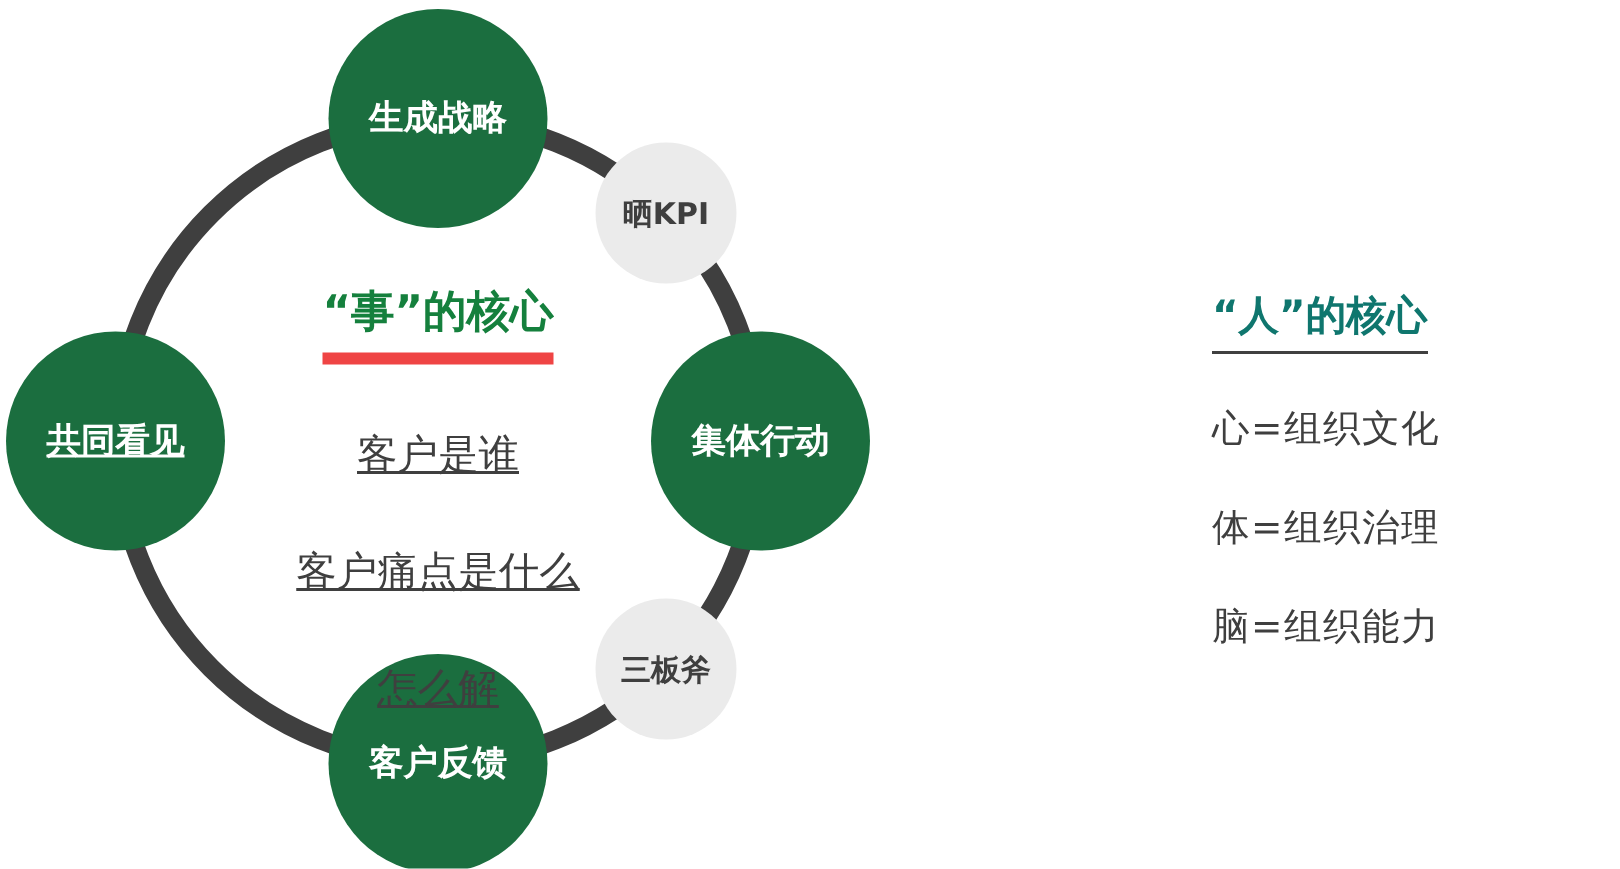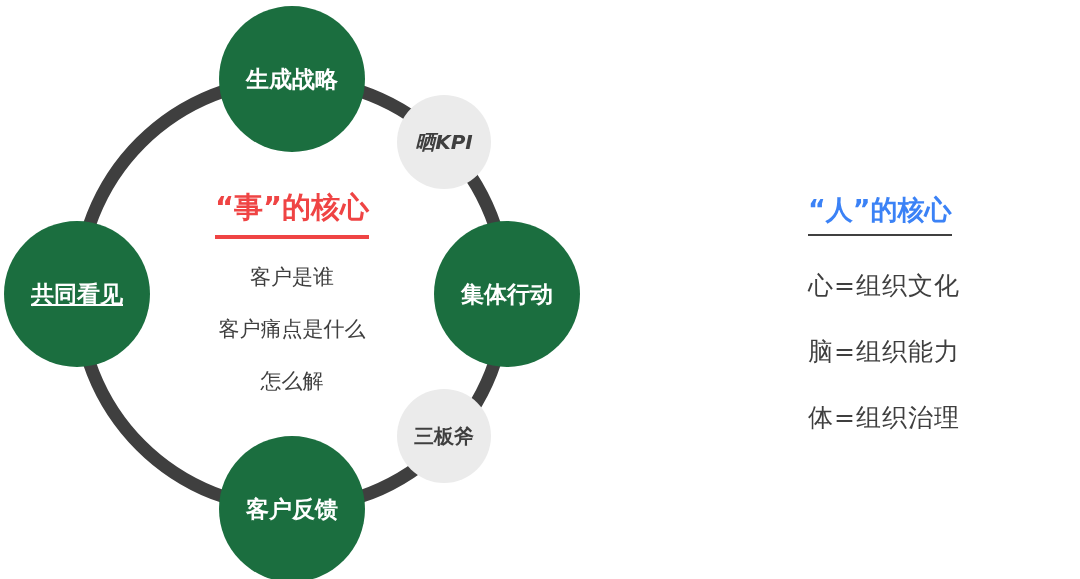--- a/index.html
+++ b/index.html
@@ -51,41 +51,42 @@
     left: 292px; top: 188px;
     transform: translateX(-50%);
     width: 320px;
     text-align: center;
     color: var(--text-dark);
   }
   .center-title {
     display: inline-block;
     font-size: 29px;
     font-weight: bold;
-    color: #ef4444;
+    color: #15803d;
     padding-bottom: 7px;
-    border-bottom: 4px solid #ef4444;
+    border-bottom: 8px solid #ef4444;
   }
   .center-line {
-    font-size: 21px;
-    margin-top: 24px;
+    font-size: 27px;
+    margin-top: 42px;
     color: var(--text-dark);
+    text-decoration: underline;
   }
 
   .side-panel {
     position: absolute;
     left: 808px; top: 192px;
     width: 240px;
     color: var(--text-dark);
   }
   .side-title {
     display: inline-block;
     font-size: 27px;
     font-weight: bold;
-    color: #3b82f6;
+    color: #0f766e;
     padding-bottom: 6px;
     border-bottom: 2px solid #404040;
   }
   .side-line {
     font-size: 25px;
     margin-top: 33px;
     letter-spacing: 1px;
   }
 </style>
 </head>
@@ -105,40 +106,40 @@
     <div class="node major" style="left:507px; top:294px;">
       <span>集体行动</span>
     </div>
     <div class="node major" style="left:292px; top:509px;">
       <span>客户反馈</span>
     </div>
     <div class="node major" style="left:77px; top:294px;text-decoration:underline;">
       <span>共同看见</span>
     </div>
 
-    <div class="node minor" style="left:444px; top:142px;font-style:italic;">
+    <div class="node minor" style="left:444px; top:142px;">
       <span>晒KPI</span>
     </div>
-    <div class="node minor" style="left:444px; top:436px;">
+    <div class="node minor" style="left:444px; top:446px;">
       <span>三板斧</span>
     </div>
 
     <div class="center-block">
       <div>
         <span class="center-title">“事”的核心</span>
       </div>
       <div class="center-line">客户是谁</div>
       <div class="center-line">客户痛点是什么</div>
       <div class="center-line">怎么解</div>
     </div>
 
   </div>
 
   <div class="side-panel">
     <div>
       <span class="side-title">“人”的核心</span>
     </div>
     <div class="side-line">心=组织文化</div>
+    <div class="side-line">体=组织治理</div>
     <div class="side-line">脑=组织能力</div>
-    <div class="side-line">体=组织治理</div>
   </div>
 
 </div>
 
 </body></html>

